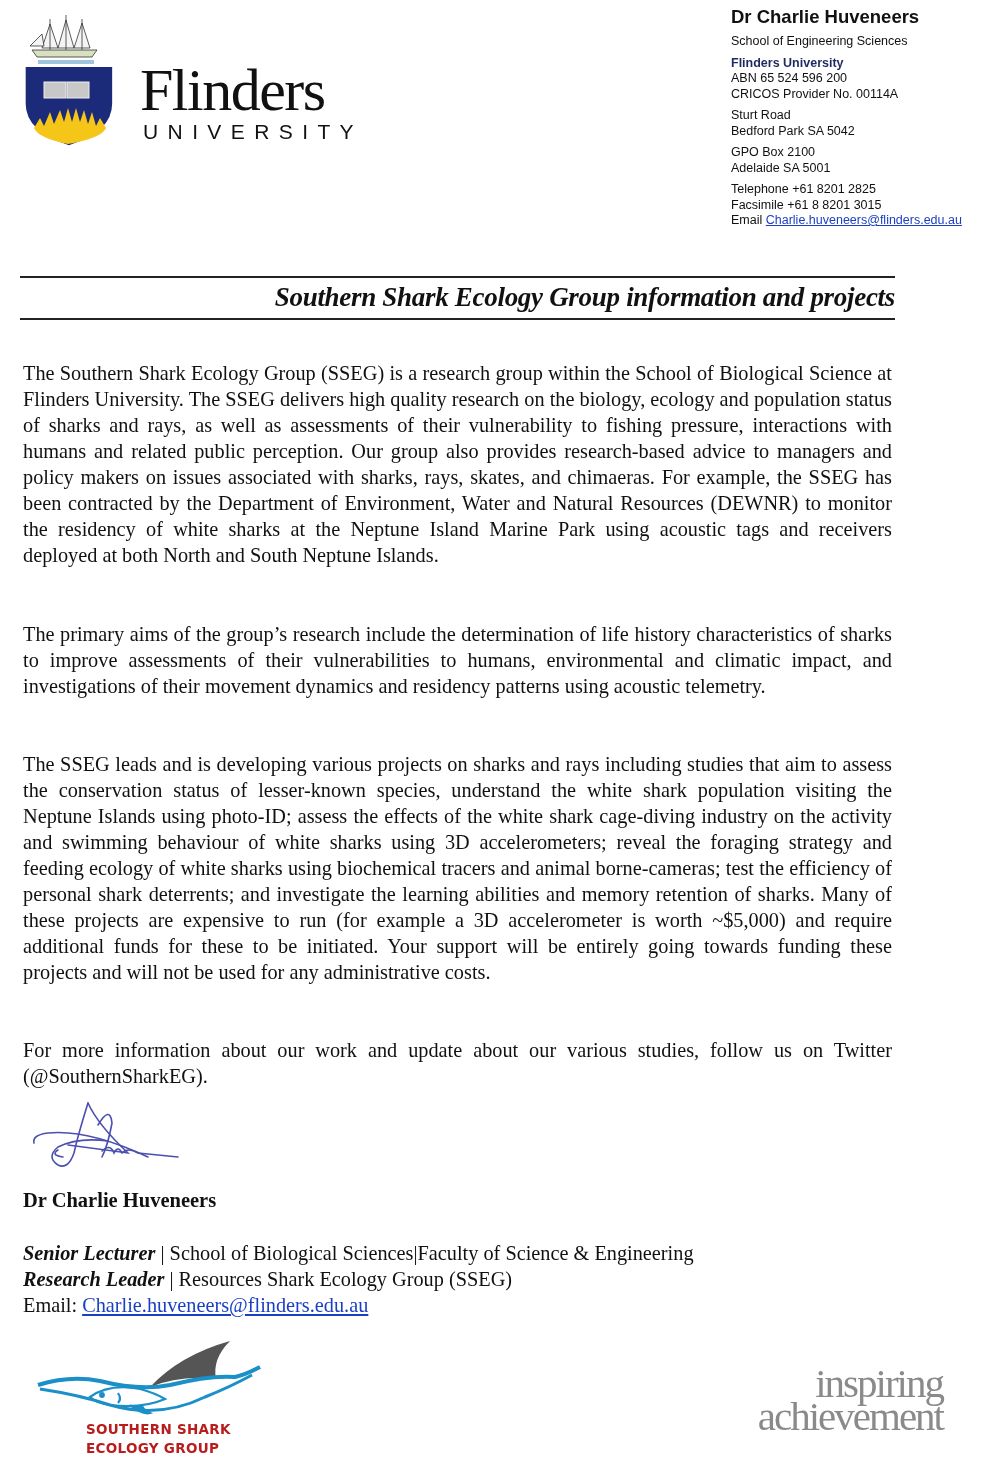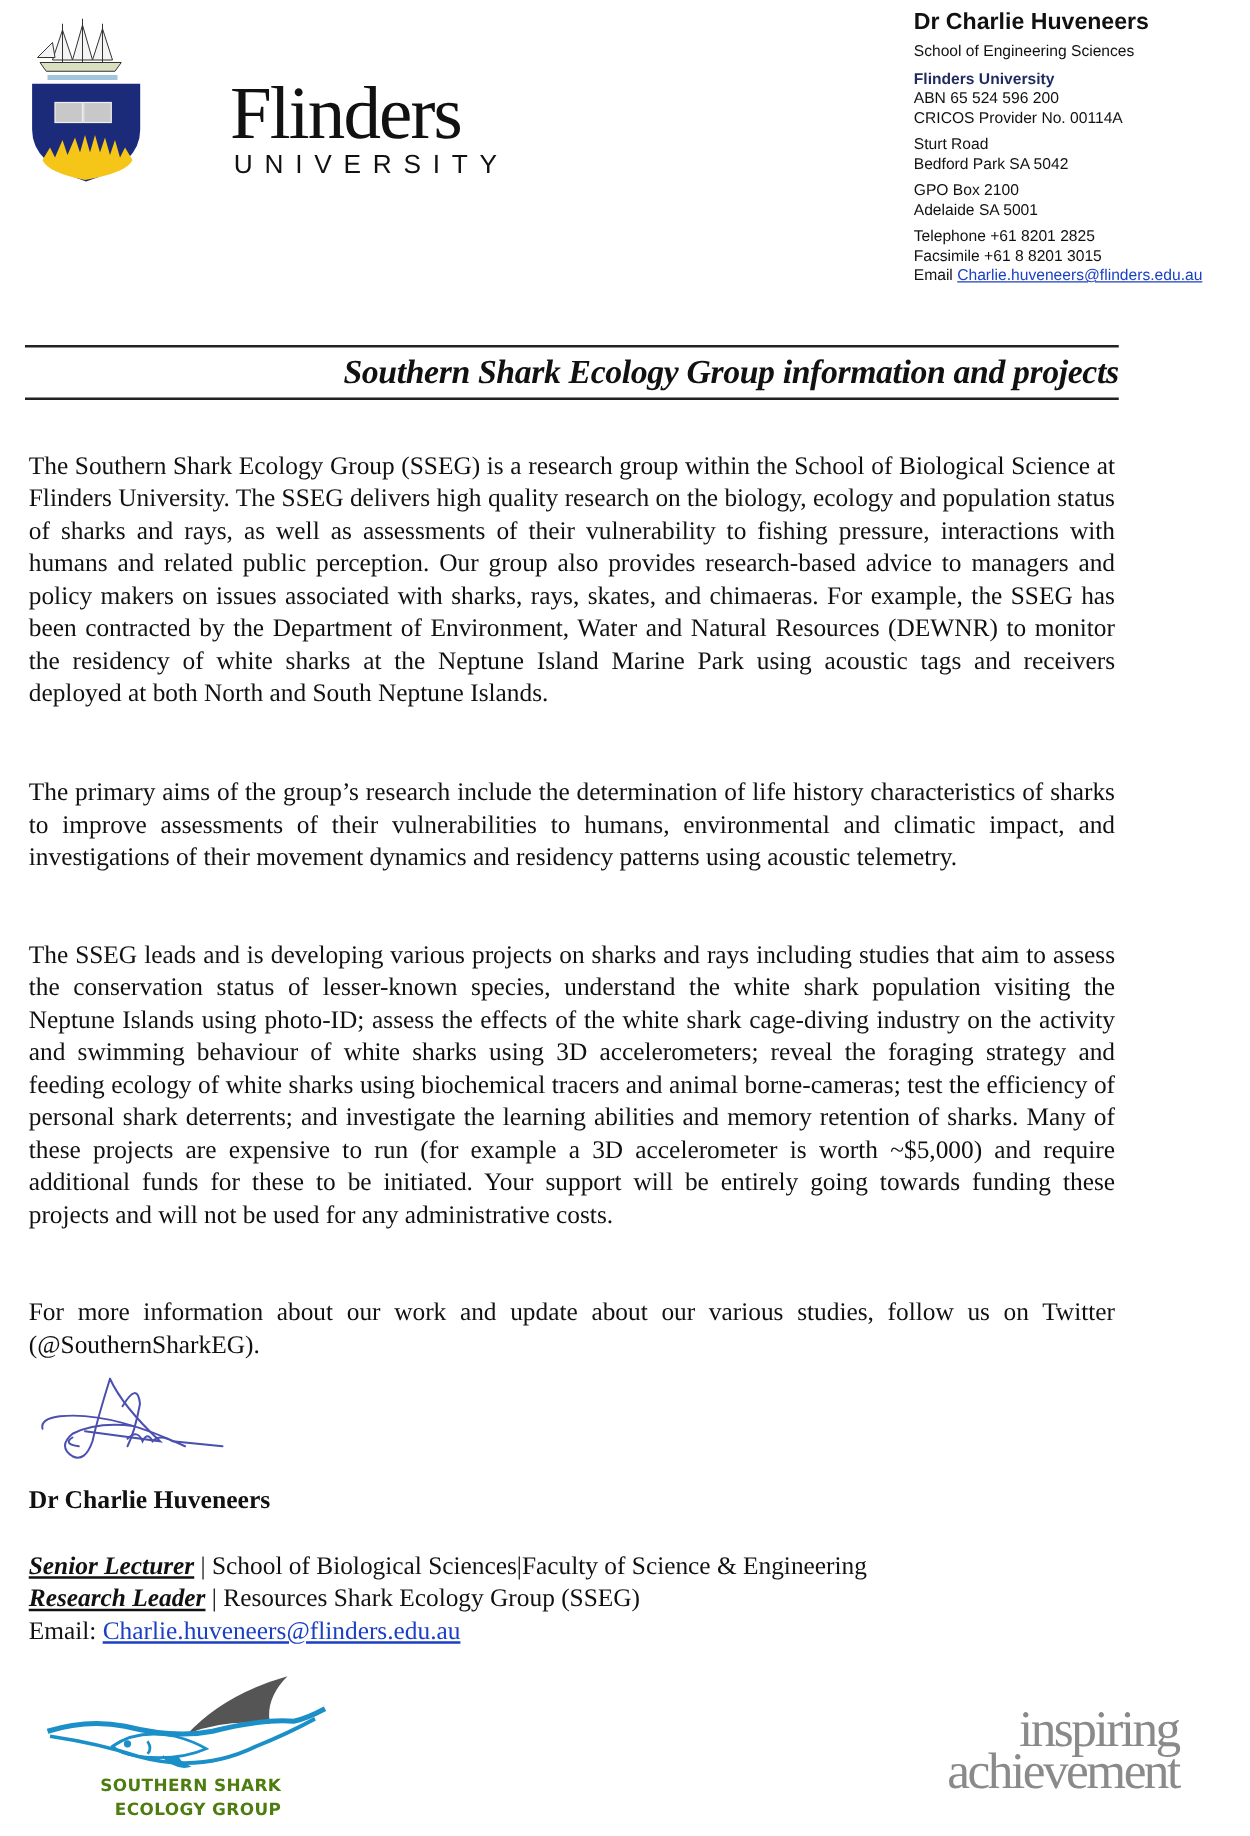--- a/index.html
+++ b/index.html
@@ -1,20 +1,20 @@
 <!DOCTYPE html>
 <html><head>
 <meta charset="utf-8">
 <style>
   html, body { margin: 0; padding: 0; background: #ffffff; }
   body { width: 1000px; height: 1469px; position: relative; overflow: hidden; }
 
   
   #uni-logo { position: absolute; left: 22px; top: 10px; width: 290px; height: 145px; }
-  #uni-wordmark { position: absolute; left: 118px; top: 52px; margin-left: 44px; }
+  #uni-wordmark { position: absolute; left: 118px; top: 52px; }
   #uni-name { font-family: "Liberation Serif", serif; font-size: 60px; line-height: 56px; color: #111; letter-spacing: -1.5px; }
   #uni-sub { font-family: "Liberation Sans", sans-serif; font-size: 21px; letter-spacing: 9.4px; color: #111; margin-top: 2px; margin-left: 3px; }
 
   
   #contact { position: absolute; left: 731px; top: 6px; width: 265px; font-family: "Liberation Sans", sans-serif; color: #111; }
   #contact-name { font-size: 18.5px; font-weight: bold; margin: 0 0 6px 0; }
   #contact .line { font-size: 12.5px; line-height: 15.5px; }
   #contact .gap { height: 6px; }
   #contact .uni { color: #1f2a5e; font-weight: bold; }
   #contact a { color: #1a3fc4; text-decoration: underline; }
@@ -30,26 +30,26 @@
   #para-1 { top: 360px; }
   #para-2 { top: 621px; }
   #para-3 { top: 751px; }
   #para-4 { top: 1037px; }
 
   
   #signature { position: absolute; left: 28px; top: 1095px; width: 160px; height: 90px; }
   #sig-name { position: absolute; left: 23px; top: 1189px; font-family: "Liberation Serif", serif; font-size: 20.5px; font-weight: bold; color: #111; }
 
   #sig-details { position: absolute; left: 23px; top: 1240px; font-family: "Liberation Serif", serif; font-size: 20.3px; line-height: 26px; color: #111; }
-  #sig-details .role { font-weight: bold; font-style: italic; text-decoration: underline; }
+  #sig-details .role { font-weight: bold; font-style: italic; }
   #sig-details a { color: #1a3fc4; text-decoration: underline; }
 
   
   #sseg-logo { position: absolute; left: 30px; top: 1335px; width: 240px; height: 85px; }
-  #sseg-text { position: absolute; left: 70px; top: 1420px; width: 155px; text-align: right; font-family: "DejaVu Sans", sans-serif; font-weight: bold; font-size: 13.5px; line-height: 19px; color: #4d7c0f; letter-spacing: 0.3px; }
+  #sseg-text { position: absolute; left: 86px; top: 1420px; width: 155px; text-align: left; font-family: "DejaVu Sans", sans-serif; font-weight: bold; font-size: 13.5px; line-height: 19px; color: #b91c1c; letter-spacing: 0.3px; }
 
   #tagline { position: absolute; left: 700px; top: 1367px; width: 243px; text-align: right; font-family: "Liberation Serif", serif; color: #8a8a8a; font-size: 41px; line-height: 33px; letter-spacing: -2px; }
   #tagline div { display: block; }
 </style>
 </head>
 <body>
 
 <div id="uni-logo">
   <svg width="100" height="145" viewBox="0 0 100 145" style="position:absolute;left:0;top:0;">
 

